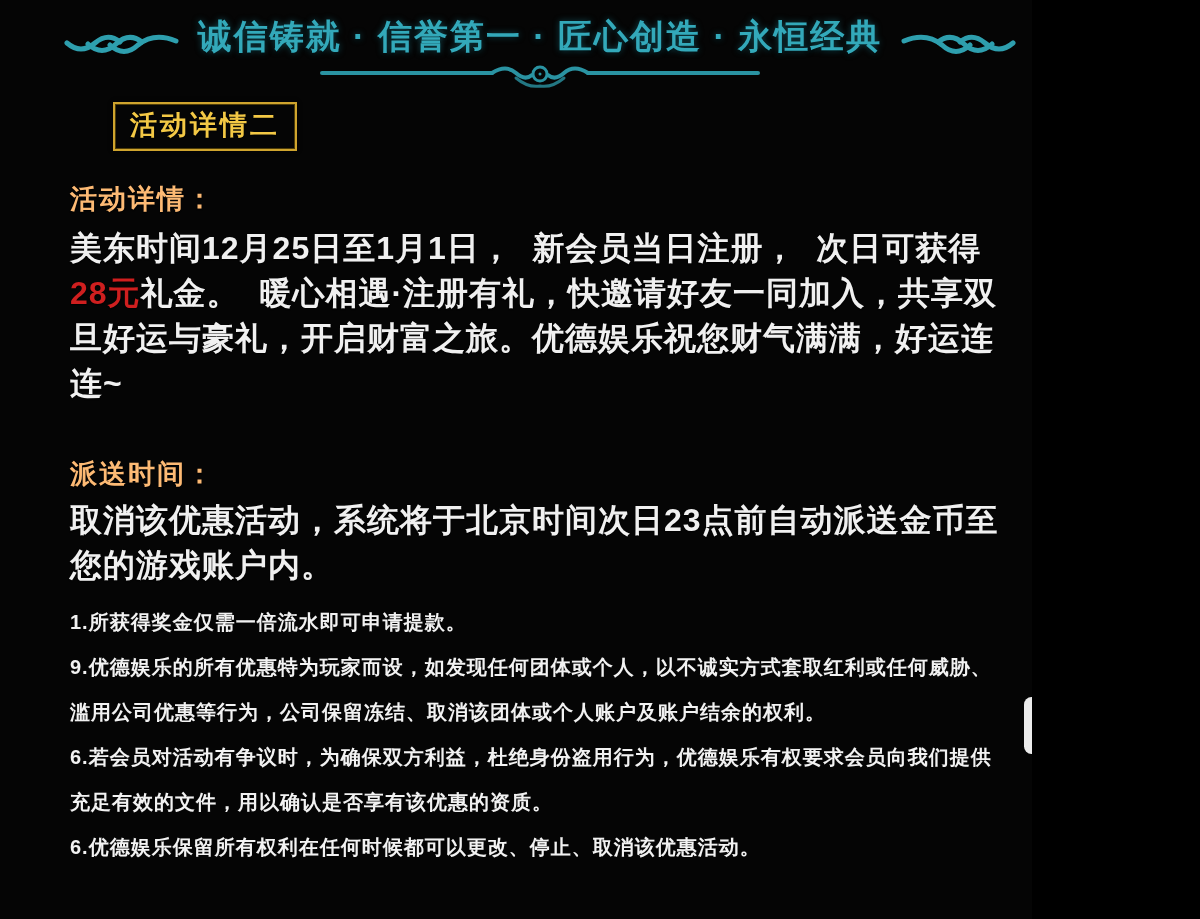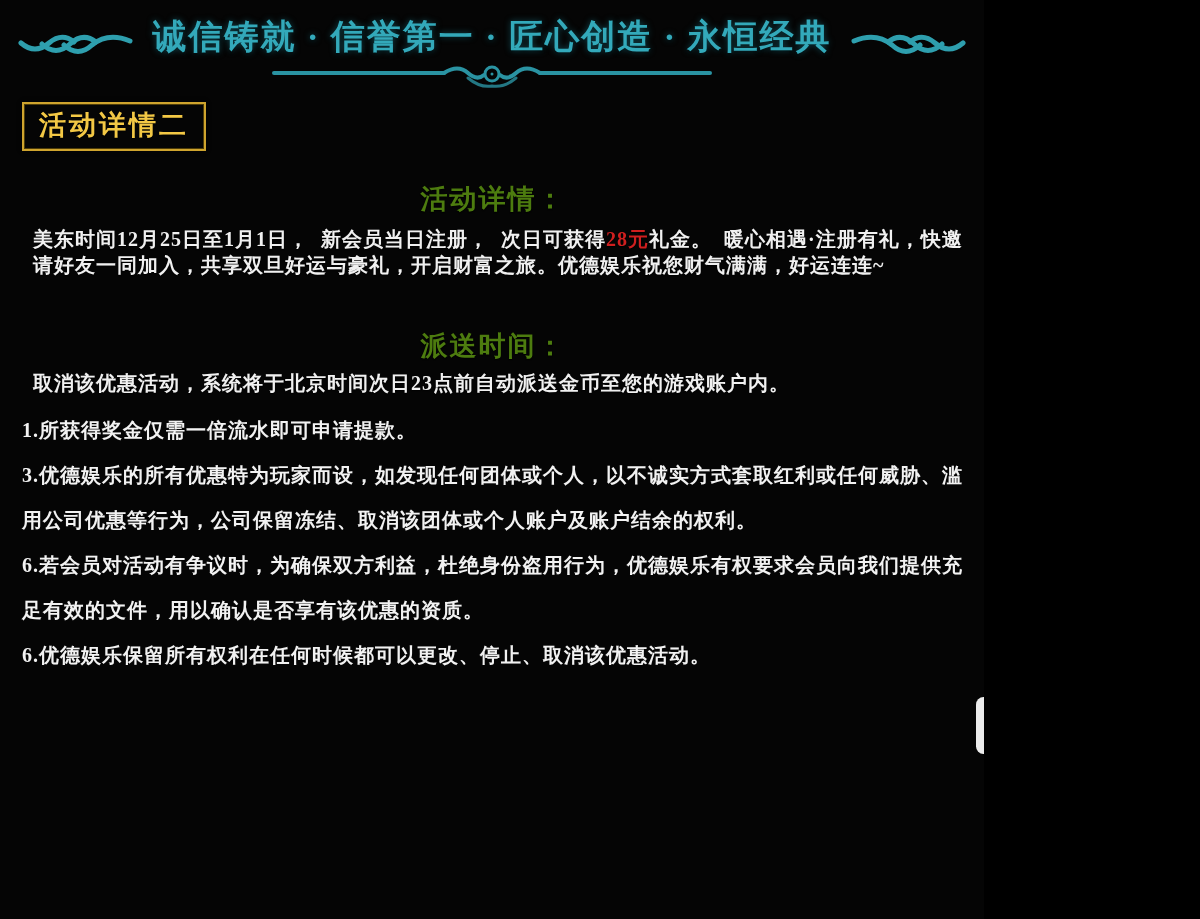--- a/index.html
+++ b/index.html
@@ -1,23 +1,24 @@
 <!DOCTYPE html>
 <html><head>
 <meta charset="utf-8">
 <style>
   html,body { margin:0; padding:0; background:#000; }
   .page {
     position:relative;
     width:984px; height:919px;
     background:#050505;
     overflow:hidden;
-    font-family:Liberation Serif, serif;
+    font-family:Liberation Sans, sans-serif;
     font-weight:bold;
     color:#f2f2f2;
+    padding-left:48px;
   }
   
   .header { padding-top:14px; text-align:center; }
   .header-row { display:flex; align-items:center; justify-content:center; gap:16px; }
   .slogan {
     font-size:34px; letter-spacing:2px;
     color:#33a9ba;
     text-shadow:0 0 6px rgba(35,150,170,.5), 0 2px 2px rgba(0,0,0,.9);
     white-space:nowrap;
   }
@@ -28,36 +29,35 @@
   .content { padding:0 20px 0 22px; }
   .badge {
     display:inline-block;
     margin-top:12px;
     padding:3px 15px 6px;
     border:2px solid #cfa42e;
     box-shadow:0 0 0 1px rgba(90,70,10,.85) inset, 0 0 4px rgba(0,0,0,.8);
     font-size:27px; letter-spacing:3px;
     color:#f3c845;
     text-shadow:0 1px 1px rgba(0,0,0,.8);
+    margin-left:43px;
   }
   .section-heading {
     font-size:27px; letter-spacing:2px;
-    color:#4d7c0f;
+    color:#fdba74;
     text-shadow:0 1px 1px rgba(0,0,0,.8);
-    text-align:center;
   }
   .h-details  { margin-top:30px; }
   .h-delivery { margin-top:50px; }
   .h-rules    { margin-top:66px; }
   .body-text {
-    font-size:20px; line-height:26px; letter-spacing:1px;
+    font-size:32px; line-height:45px; letter-spacing:1px;
     white-space:pre-wrap;
     color:#f0f0f0;
     text-shadow:0 1px 1px rgba(0,0,0,.8);
-    margin-left:11px;
   }
   .details-paragraph { margin-top:9px; }
   .delivery-paragraph { margin-top:6px; }
   .highlight { color:#cf1f1f; }
   .rules-list { margin-top:12px; }
   .rule-item { font-size:20px; line-height:45px; letter-spacing:1px; white-space:pre-wrap; }
   
   .edge-artifact {
     position:absolute; right:-7px; top:697px;
     width:15px; height:57px;
@@ -111,21 +111,21 @@
     <div class="section-heading h-details">活动详情：</div>
     <div class="body-text details-paragraph"><span>美东时间12月25日至1月1日，  新会员当日注册，  次日可获得</span><span class="highlight">28元</span><span>礼金。  暖心相遇·注册有礼，快邀请好友一同加入，共享双旦好运与豪礼，开启财富之旅。优德娱乐祝您财气满满，好运连连~</span></div>
 
     
     <div class="section-heading h-delivery">派送时间：</div>
     <div class="body-text delivery-paragraph">取消该优惠活动，系统将于北京时间次日23点前自动派送金币至您的游戏账户内。</div>
 
     
     <div class="rules-list">
       <div class="rule-item">1.所获得奖金仅需一倍流水即可申请提款。</div>
-      <div class="rule-item">3.优德娱乐的所有优惠特为玩家而设，如发现任何团体或个人，以不诚实方式套取红利或任何威胁、滥用公司优惠等行为，公司保留冻结、取消该团体或个人账户及账户结余的权利。</div>
+      <div class="rule-item">9.优德娱乐的所有优惠特为玩家而设，如发现任何团体或个人，以不诚实方式套取红利或任何威胁、滥用公司优惠等行为，公司保留冻结、取消该团体或个人账户及账户结余的权利。</div>
       <div class="rule-item">6.若会员对活动有争议时，为确保双方利益，杜绝身份盗用行为，优德娱乐有权要求会员向我们提供充足有效的文件，用以确认是否享有该优惠的资质。</div>
       <div class="rule-item">6.优德娱乐保留所有权利在任何时候都可以更改、停止、取消该优惠活动。</div>
     </div>
 
   </div>
 
   <div class="edge-artifact"></div>
 
 </div>
 

